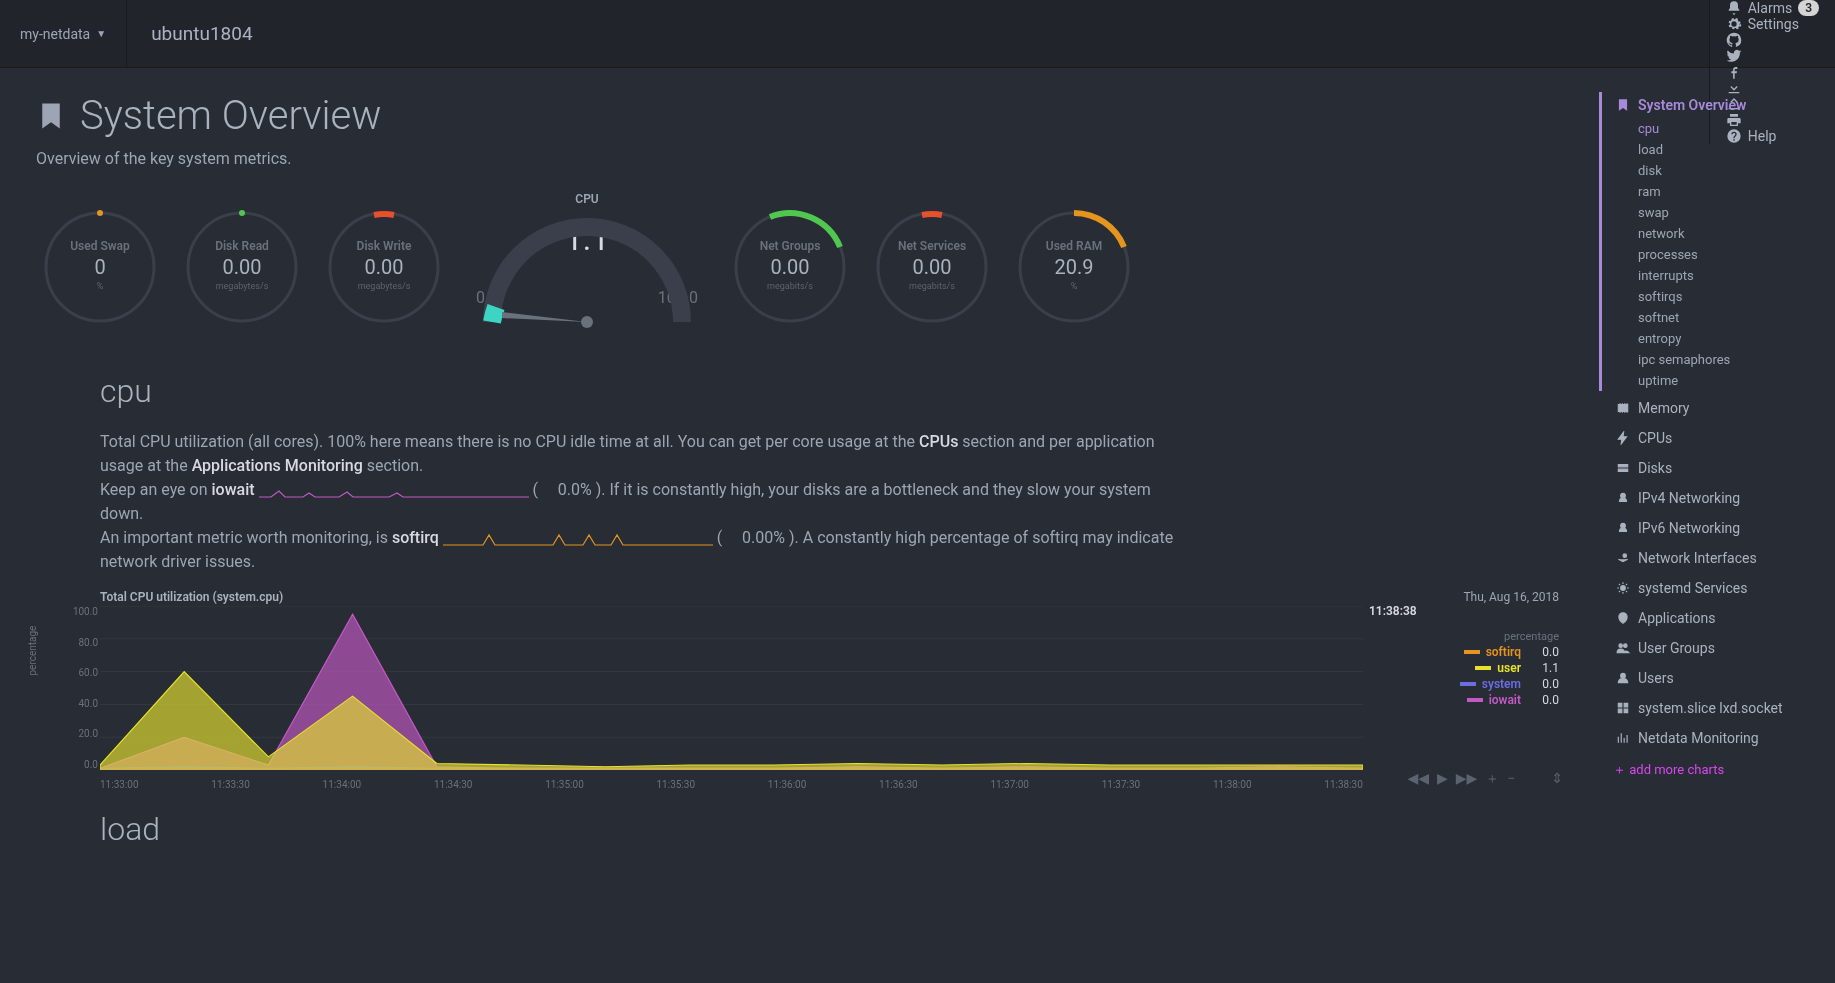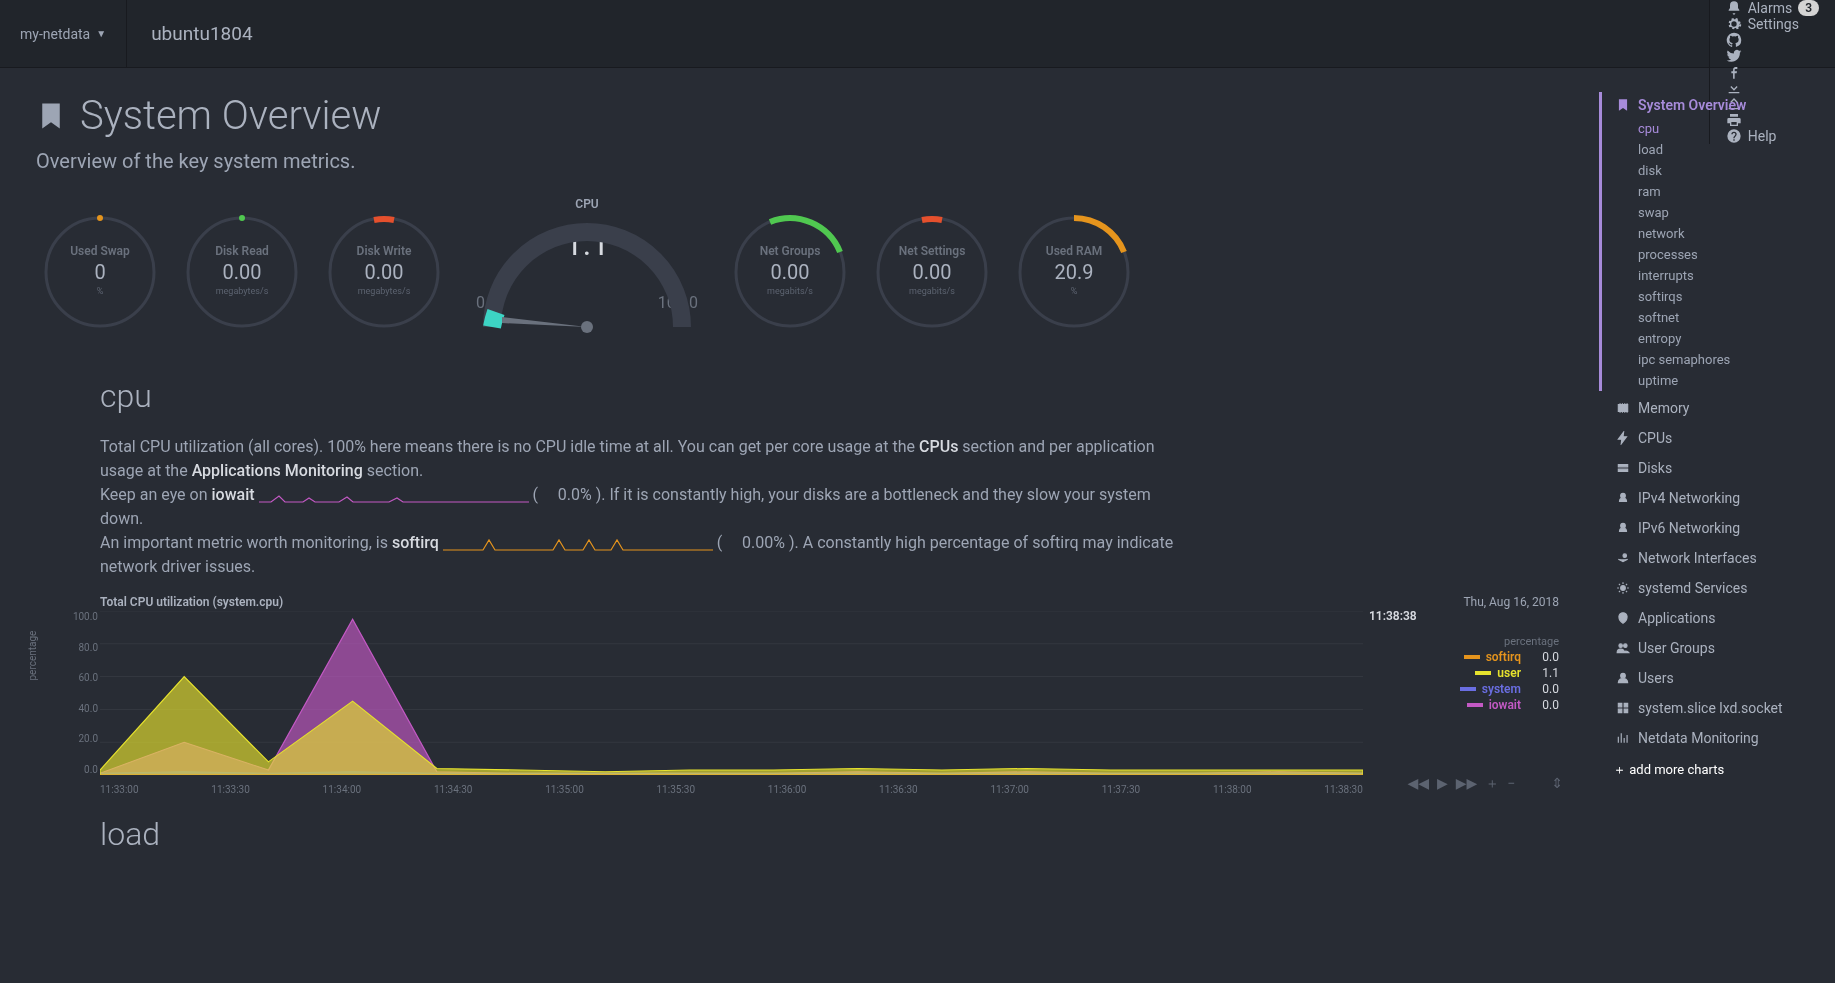--- a/index.html
+++ b/index.html
@@ -70,21 +70,21 @@
 .page-title {
   display: flex;
   align-items: center;
   gap: 14px;
   color: #abb2bf;
   font-size: 40px;
   font-weight: 300;
   margin-bottom: 10px;
 }
 .page-title svg { width: 30px; height: 40px; fill: #9da5b4; }
-.subtitle { color: #9da5b4; font-size: 20px; margin-bottom: 24px; }
+.subtitle { color: #9da5b4; font-size: 16px; margin-bottom: 24px; }
 .gauges-row {
   display: flex;
   align-items: center;
   justify-content: flex-start;
   gap: 14px;
   margin-bottom: 30px;
   flex-wrap: nowrap;
 }
 .gauge-small {
   width: 128px;
@@ -233,21 +233,21 @@
 .side-title svg { width: 14px; height: 14px; fill: currentColor; flex-shrink: 0; }
 .side-sub {
   padding: 3px 0 3px 22px;
   font-size: 13px;
   color: #9da5b4;
   cursor: pointer;
 }
 .side-sub.active { color: #a78bda; }
 .side-add {
   padding: 6px 0 6px 14px;
-  color: #ffffff;
+  color: #d946ef;
   font-size: 13px;
   cursor: pointer;
 }
 </style>
 </head>
 <body>
 
 <div class="navbar">
   <div class="nav-brand">
     <span>my-netdata</span>
@@ -370,21 +370,21 @@
           </svg>
         <div class="gauge-label">Net Groups</div>
         <div class="gauge-value">0.00</div>
         <div class="gauge-units">megabits/s</div>
       </div>
       <div class="gauge-small">
         <svg viewBox="0 0 128 128">
             <circle cx="64" cy="64" r="54" fill="none" stroke="#3a3f4b" stroke-width="3"></circle>
             <path d="M54 12 A54 54 0 0 1 74 12" fill="none" stroke="#e5502d" stroke-width="6"></path>
           </svg>
-        <div class="gauge-label">Net Settings</div>
+        <div class="gauge-label">Net Services</div>
         <div class="gauge-value">0.00</div>
         <div class="gauge-units">megabits/s</div>
       </div>
       <div class="gauge-small">
         <svg viewBox="0 0 128 128">
             <circle cx="64" cy="64" r="54" fill="none" stroke="#3a3f4b" stroke-width="3"></circle>
             <path d="M64 10 A54 54 0 0 1 114 44" fill="none" stroke="#e5941d" stroke-width="6"></path>
           </svg>
         <div class="gauge-label">Used RAM</div>
         <div class="gauge-value">20.9</div>

